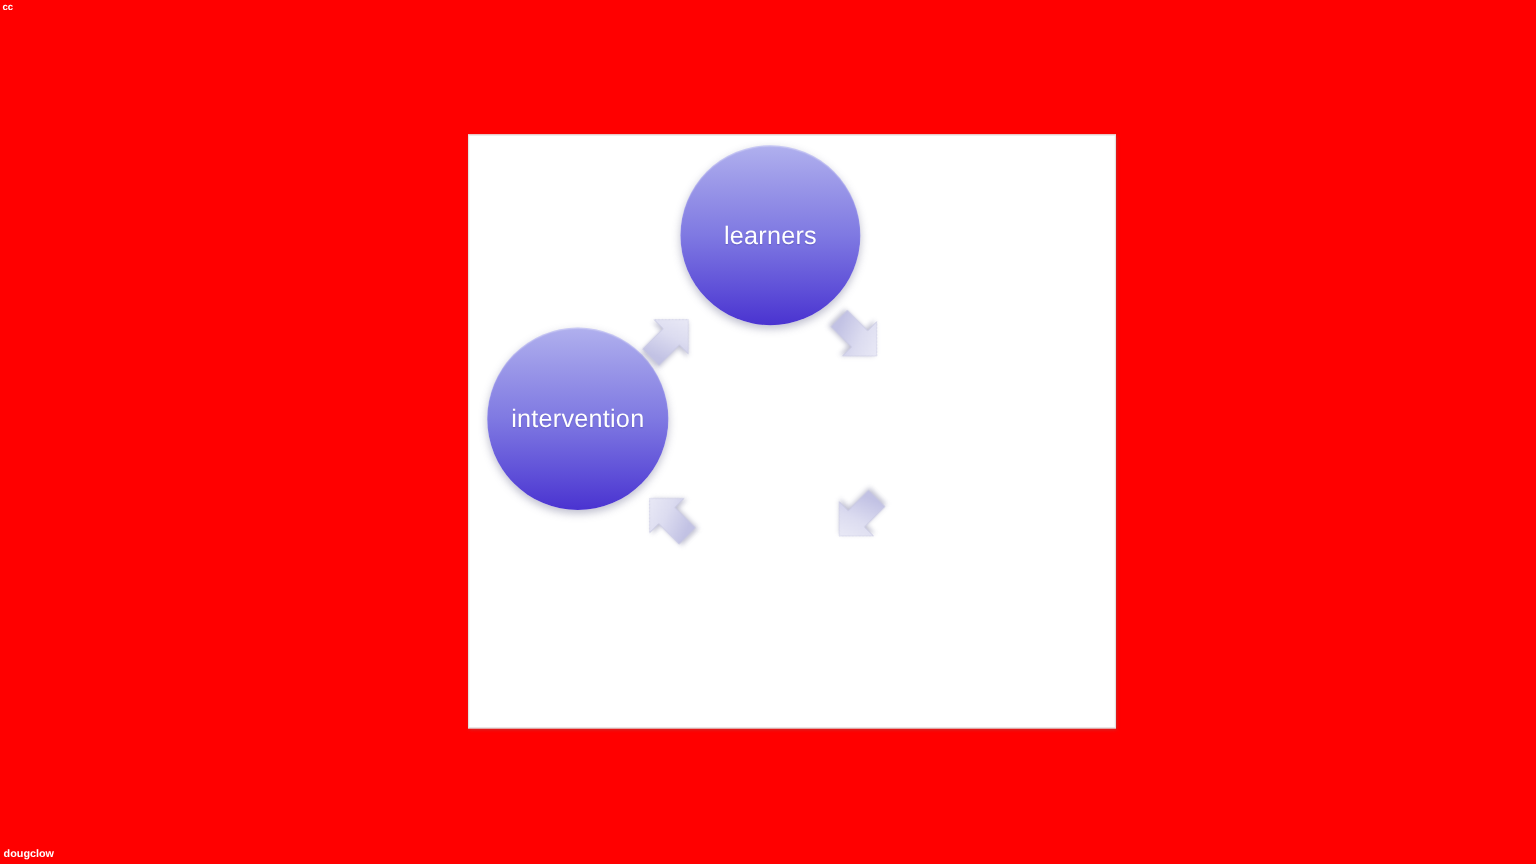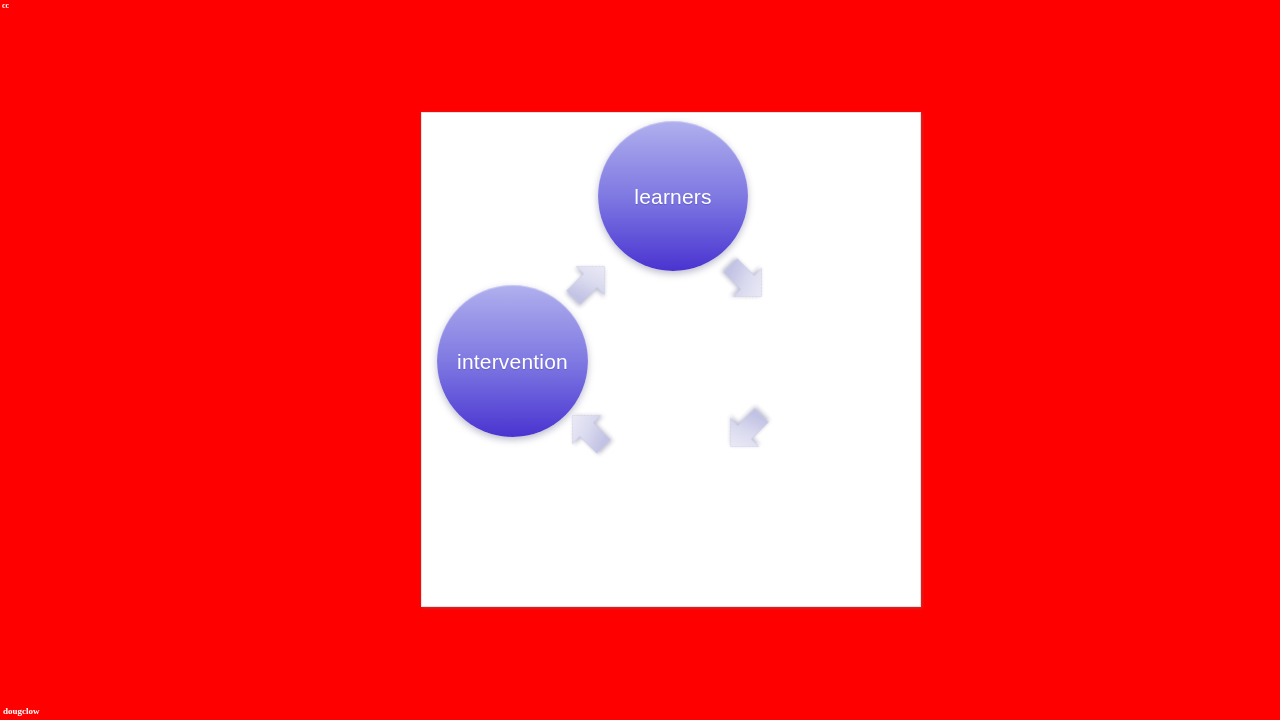--- a/index.html
+++ b/index.html
@@ -13,21 +13,21 @@
   body {
     background: #ff0000;
     font-family: "Liberation Sans", sans-serif;
     position: relative;
   }
 
   
   .corner-text {
     position: absolute;
     color: #ffffff;
-    font-family: Liberation Serif, serif;
+    font-family: Liberation Sans, sans-serif;
     font-size: 9px;
     line-height: 10px;
     letter-spacing: 0px;
     white-space: nowrap;
     user-select: none;
   }
   #cc-mark {
     left: 2px;
     top: 1px;
     font-size: 8px;
@@ -39,28 +39,27 @@
     font-size: 9px;
     font-weight: bold;
     margin-top: 44px;
   }
 
   
   .slide-panel {
     position: absolute;
     left: 390px;
     top: 112px;
-    width: 500px;
+    width: 540px;
     height: 495px;
     background: #ffffff;
     border: 1px solid #e2e2e2;
     box-sizing: border-box;
     box-shadow: 1px 1px 3px rgba(120,120,120,0.45);
     overflow: hidden;
-    margin-left: 31px;
   }
 
   .diagram-stage {
     position: absolute;
     inset: 0;
   }
 
   
   .node-circle {
     position: absolute;
@@ -88,21 +87,21 @@
   #node-learners {
     left: 176px; top: 8px; width: 150px; height: 150px;
   }
   #node-data {
     left: 335px; top: 168px; width: 150px; height: 150px;
   }
   #node-metrics {
     left: 176px; top: 328px; width: 150px; height: 150px;
   }
   #node-intervention {
-    left: 15px; top: 172px; width: 151px; height: 152px; align-items: center;
+    left: 15px; top: 160px; width: 151px; height: 152px; align-items: center;
   }
 
   
   .flow-arrow {
     position: absolute;
     width: 48px;
     height: 48px;
     filter: drop-shadow(1px 2px 2px rgba(110,110,150,0.45));
   }
   .flow-arrow svg { display: block; width: 100%; height: 100%; }

